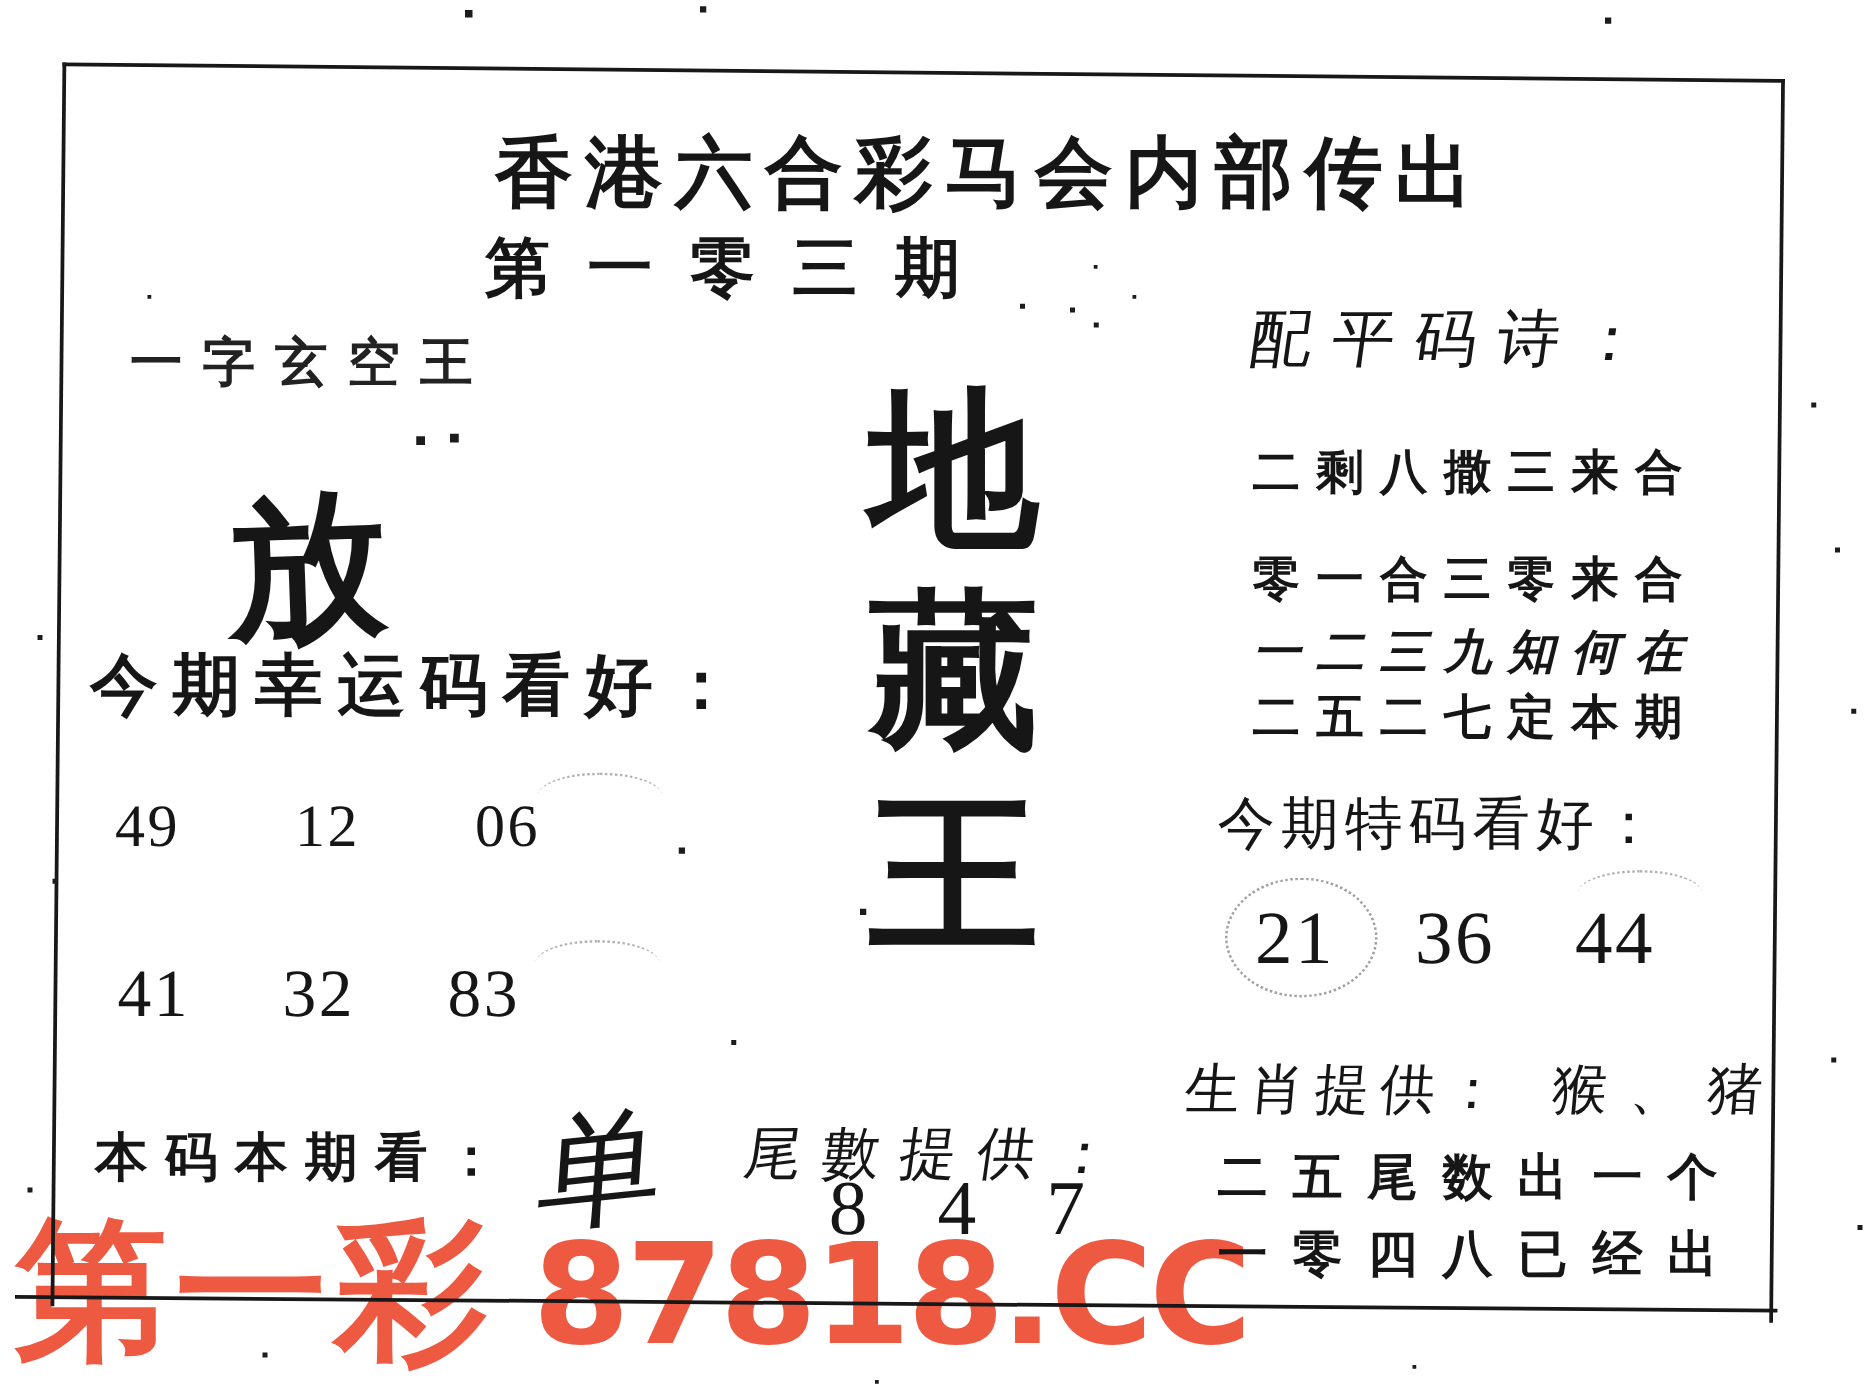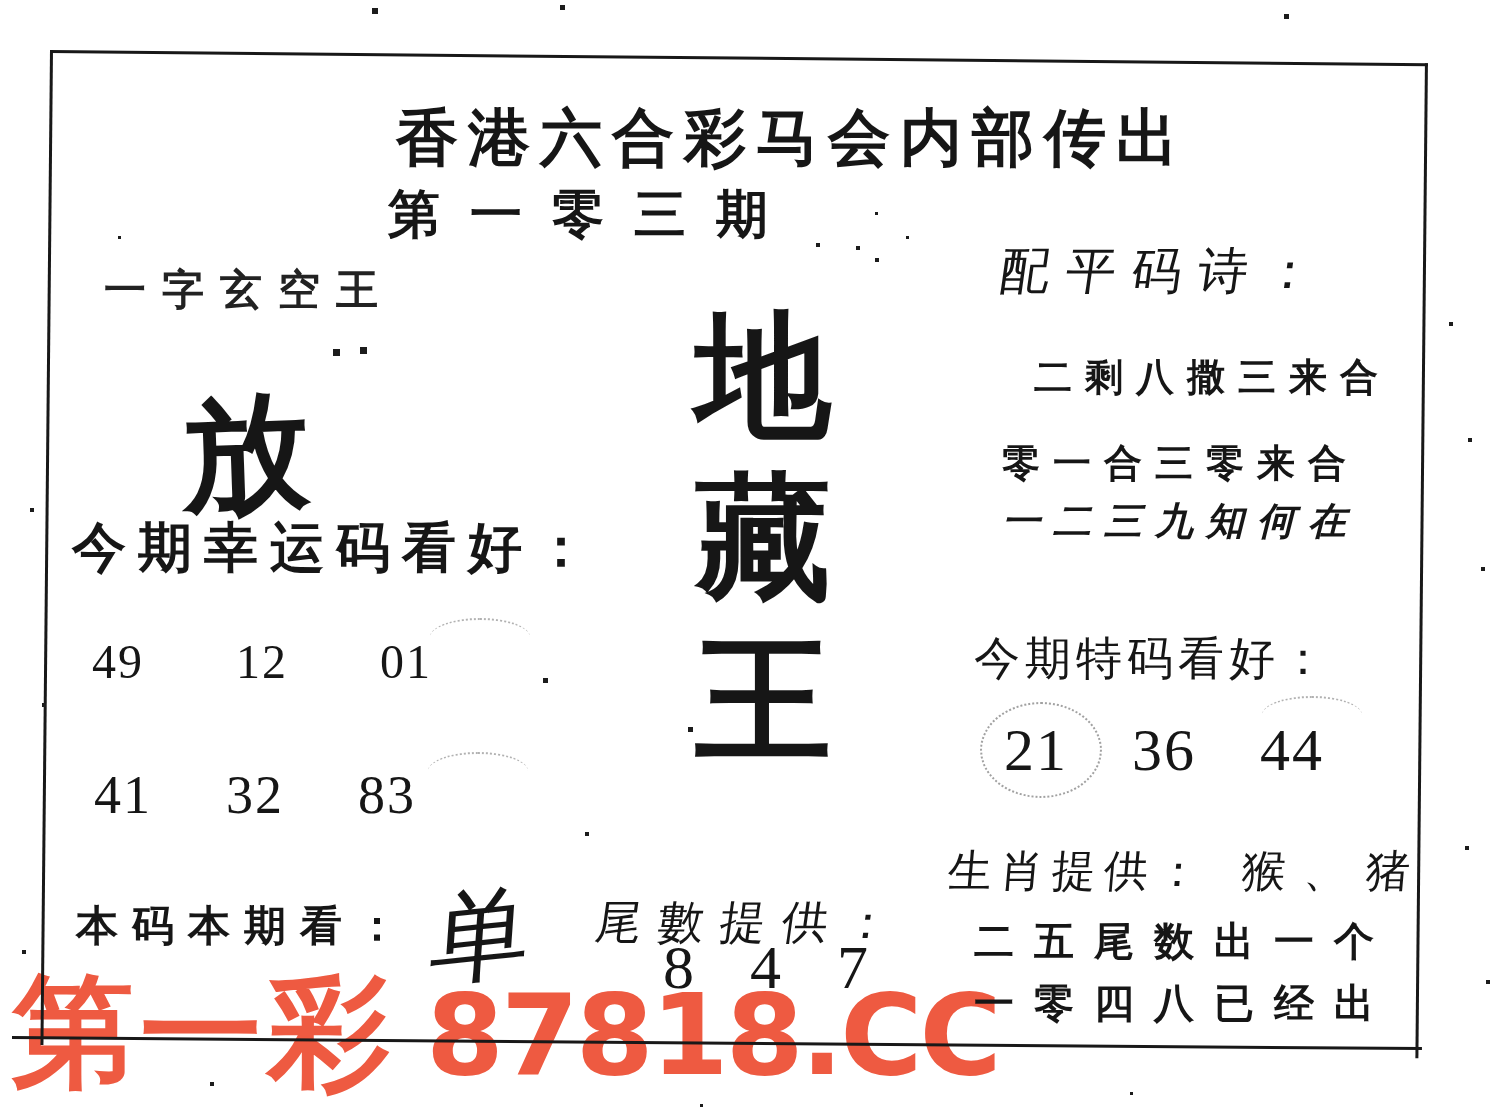--- a/index.html
+++ b/index.html
@@ -26,21 +26,21 @@
   .lucky-heading{left:72px;top:512px;font-size:54px;letter-spacing:12px;font-weight:700;}
   .numrow{position:absolute;display:flex;z-index:2;font-family:"Liberation Serif",serif;font-weight:400;}
   .lucky-row1{left:92px;top:634px;gap:92px;font-size:48px;letter-spacing:2px;}
   .lucky-row2{left:94px;top:764px;gap:74px;font-size:54px;letter-spacing:2px;}
   .deity{
     position:absolute;left:668px;top:296px;width:190px;text-align:center;z-index:2;
     font-size:136px;line-height:162px;font-weight:900;
   }
   .poem-title{left:1000px;top:238px;font-size:50px;letter-spacing:16px;transform:skewX(-8deg);}
   .poem-line{left:1002px;font-size:38px;letter-spacing:13px;font-weight:700;}
-  .pl0{top:352px;margin-left:32px;}.pl1{top:394px;margin-top:44px;}.pl2{top:496px;font-style:italic;}.pl3{top:548px;}
+  .pl0{top:352px;}.pl1{top:394px;margin-top:44px;}.pl2{top:496px;font-style:italic;}.pl3{top:548px;}
   .special-heading{left:974px;top:628px;font-size:46px;letter-spacing:5px;font-weight:400;}
   .special-row{left:1004px;top:716px;gap:64px;font-size:60px;letter-spacing:2px;}
   .circle21{
     position:absolute;left:980px;top:702px;width:118px;height:92px;border:2px dotted #555;
     border-radius:50%;opacity:.55;z-index:2;
   }
   .zodiac{left:948px;top:842px;font-size:44px;transform:skewX(-5deg);}
   .zodiac .val{margin-left:34px;letter-spacing:18px;}
   .zodiac .lab{letter-spacing:8px;}
   .main-code-label{left:76px;top:898px;font-size:42px;letter-spacing:14px;font-weight:700;}
@@ -76,38 +76,39 @@
   <div class="t title">香港六合彩马会内部传出</div>
   <div class="t issue">第一零三期</div>
 
   <div class="t section-label">一字玄空王</div>
   <div class="t fang">放</div>
   <div class="t lucky-heading">今期幸运码看好：</div>
 
   <div class="numrow lucky-row1">
     <span>49</span>
     <span>12</span>
-    <span>01</span>
+    <span>06</span>
   </div>
   <div class="numrow lucky-row2">
     <span>41</span>
     <span>32</span>
     <span>83</span>
   </div>
 
   <div class="deity">
     <div>地</div>
     <div>藏</div>
     <div>王</div>
   </div>
 
   <div class="t hand poem-title">配平码诗：</div>
   <div class="t poem-line pl0">二剩八撒三来合</div>
   <div class="t poem-line pl1">零一合三零来合</div>
   <div class="t poem-line pl2">一二三九知何在</div>
+  <div class="t poem-line pl3">二五二七定本期</div>
 
   <div class="t special-heading">今期特码看好：</div>
   <div class="circle21"></div>
   <div class="numrow special-row">
     <span>21</span>
     <span>36</span>
     <span>44</span>
   </div>
 
   <div class="t hand zodiac">

